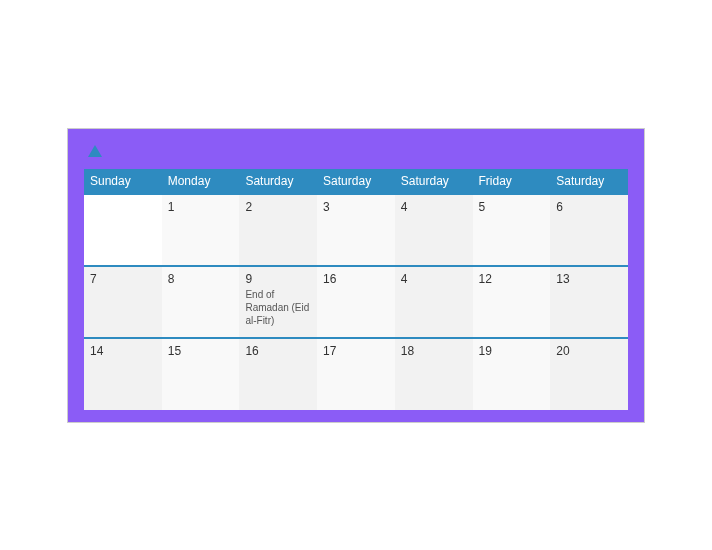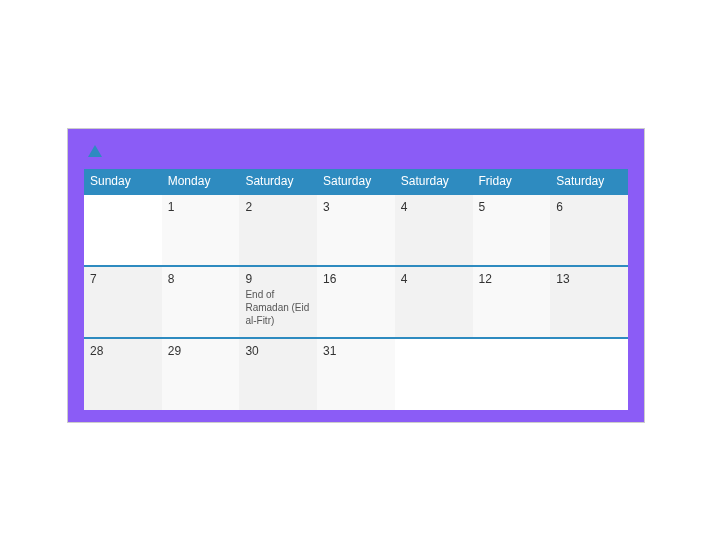--- a/index.html
+++ b/index.html
@@ -185,30 +185,36 @@
           </td>
           <td>
             <span class="day-number">12</span>
           </td>
           <td>
             <span class="day-number">13</span>
           </td>
         </tr>
         <tr>
           <td>
-            <span class="day-number">28</span>
-          </td>
-          <td>
-            <span class="day-number">29</span>
-          </td>
-          <td>
-            <span class="day-number">30</span>
-          </td>
-          <td>
-            <span class="day-number">31</span>
-          </td>
-          <td class="empty-cell"></td>
-          <td class="empty-cell"></td>
-          <td class="empty-cell"></td>
+            <span class="day-number">14</span>
+          </td>
+          <td>
+            <span class="day-number">15</span>
+          </td>
+          <td>
+            <span class="day-number">16</span>
+          </td>
+          <td>
+            <span class="day-number">17</span>
+          </td>
+          <td>
+            <span class="day-number">18</span>
+          </td>
+          <td>
+            <span class="day-number">19</span>
+          </td>
+          <td>
+            <span class="day-number">20</span>
+          </td>
         </tr>
       </tbody>
   </table>
 </div>
 
 </body></html>

